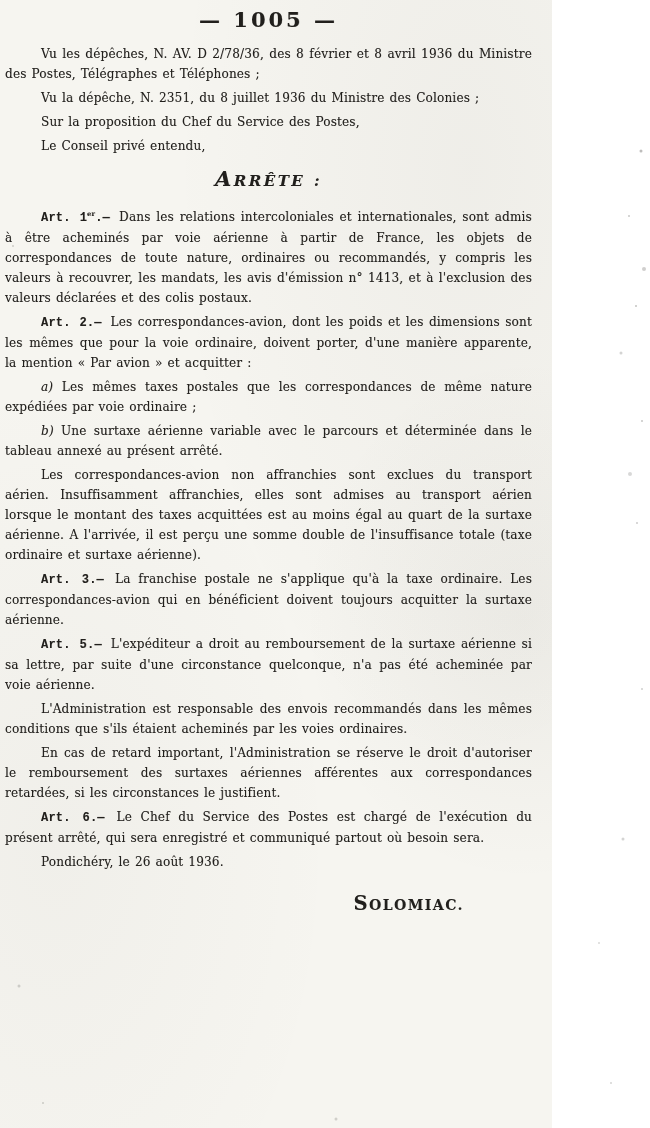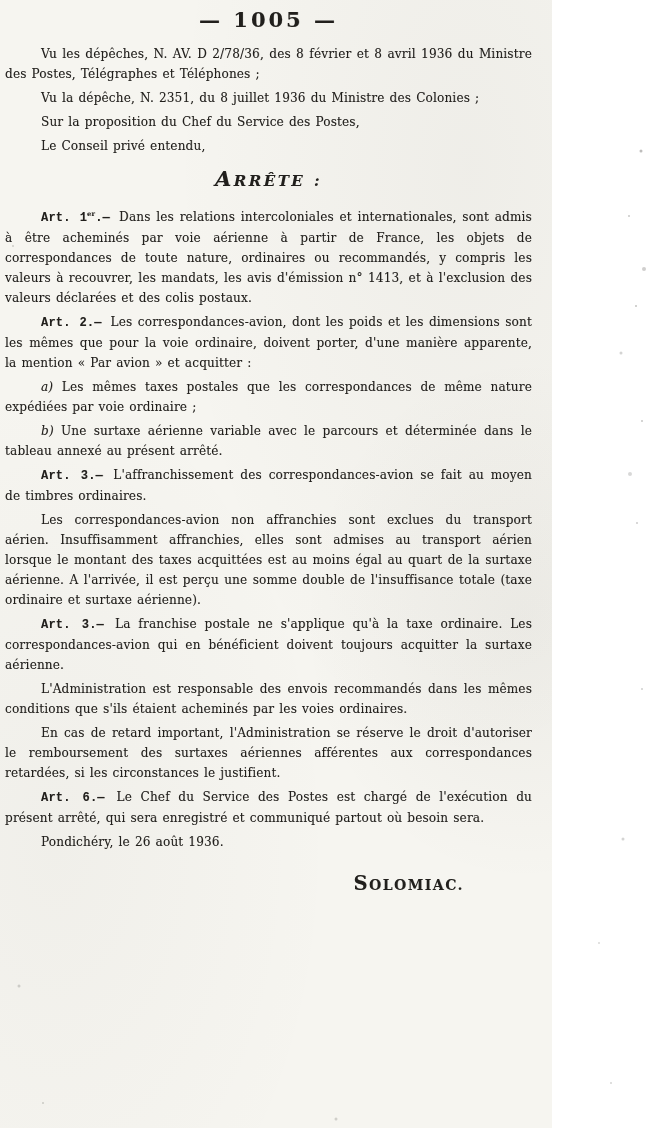--- a/index.html
+++ b/index.html
@@ -115,23 +115,23 @@
   <div class="doc-body">
       <p class="para"><span>Vu les dépêches, N. AV. D 2/78/36, des 8 février et 8 avril 1936 du Ministre des Postes, Télégraphes et Téléphones ;</span></p>
       <p class="para"><span>Vu la dépêche, N. 2351, du 8 juillet 1936 du Ministre des Colonies ;</span></p>
       <p class="para"><span>Sur la proposition du Chef du Service des Postes,</span></p>
       <p class="para"><span>Le Conseil privé entendu,</span></p>
       <p class="para heading"><span>ARRÊTE :</span></p>
       <p class="para"><span class="lead">Art. 1</span><sup class="sup">er</sup><span class="lead">.— </span><span>Dans les relations intercoloniales et internationales, sont admis à être acheminés par voie aérienne à partir de France, les objets de correspondances de toute nature, ordinaires ou recommandés, y compris les valeurs à recouvrer, les mandats, les avis d'émission n° 1413, et à l'exclusion des valeurs déclarées et des colis postaux.</span></p>
       <p class="para"><span class="lead">Art. 2.— </span><span>Les correspondances-avion, dont les poids et les dimensions sont les mêmes que pour la voie ordinaire, doivent porter, d'une manière apparente, la mention « Par avion » et acquitter :</span></p>
       <p class="para"><span class="item-lead">a) </span><span>Les mêmes taxes postales que les correspondances de même nature expédiées par voie ordinaire ;</span></p>
       <p class="para"><span class="item-lead">b) </span><span>Une surtaxe aérienne variable avec le parcours et déterminée dans le tableau annexé au présent arrêté.</span></p>
-      <p class="para"><span class="lead">Art. 3.— </span><span>L'affranchissement des correspondances-avion se fait au moyen de timbres ordinaires.</span></p>
       <p class="para"><span>Les correspondances-avion non affranchies sont exclues du transport aérien. Insuffisamment affranchies, elles sont admises au transport aérien lorsque le montant des taxes acquittées est au moins égal au quart de la surtaxe aérienne. A l'arrivée, il est perçu une somme double de l'insuffisance totale (taxe ordinaire et surtaxe aérienne).</span></p>
       <p class="para"><span class="lead">Art. 3.— </span><span>La franchise postale ne s'applique qu'à la taxe ordinaire. Les correspondances-avion qui en bénéficient doivent toujours acquitter la surtaxe aérienne.</span></p>
+      <p class="para"><span class="lead">Art. 5.— </span><span>L'expéditeur a droit au remboursement de la surtaxe aérienne si sa lettre, par suite d'une circonstance quelconque, n'a pas été acheminée par voie aérienne.</span></p>
       <p class="para"><span>L'Administration est responsable des envois recommandés dans les mêmes conditions que s'ils étaient acheminés par les voies ordinaires.</span></p>
       <p class="para"><span>En cas de retard important, l'Administration se réserve le droit d'autoriser le remboursement des surtaxes aériennes afférentes aux correspondances retardées, si les circonstances le justifient.</span></p>
       <p class="para"><span class="lead">Art. 6.— </span><span>Le Chef du Service des Postes est chargé de l'exécution du présent arrêté, qui sera enregistré et communiqué partout où besoin sera.</span></p>
       <p class="para dateline"><span>Pondichéry, le 26 août 1936.</span></p>
       <p class="para signature"><span>SOLOMIAC.</span></p>
     </div>
   <div class="noise"></div>
 </div>
 
 </body></html>

